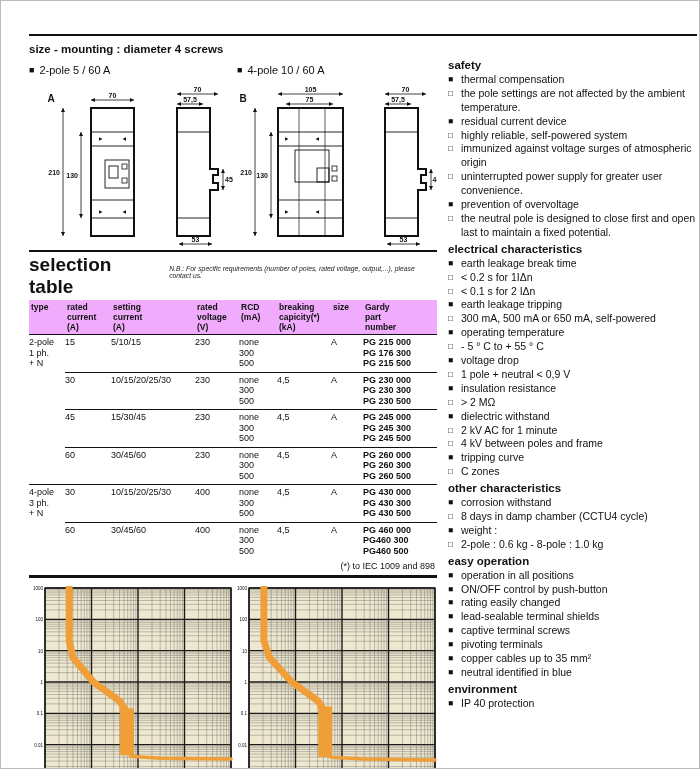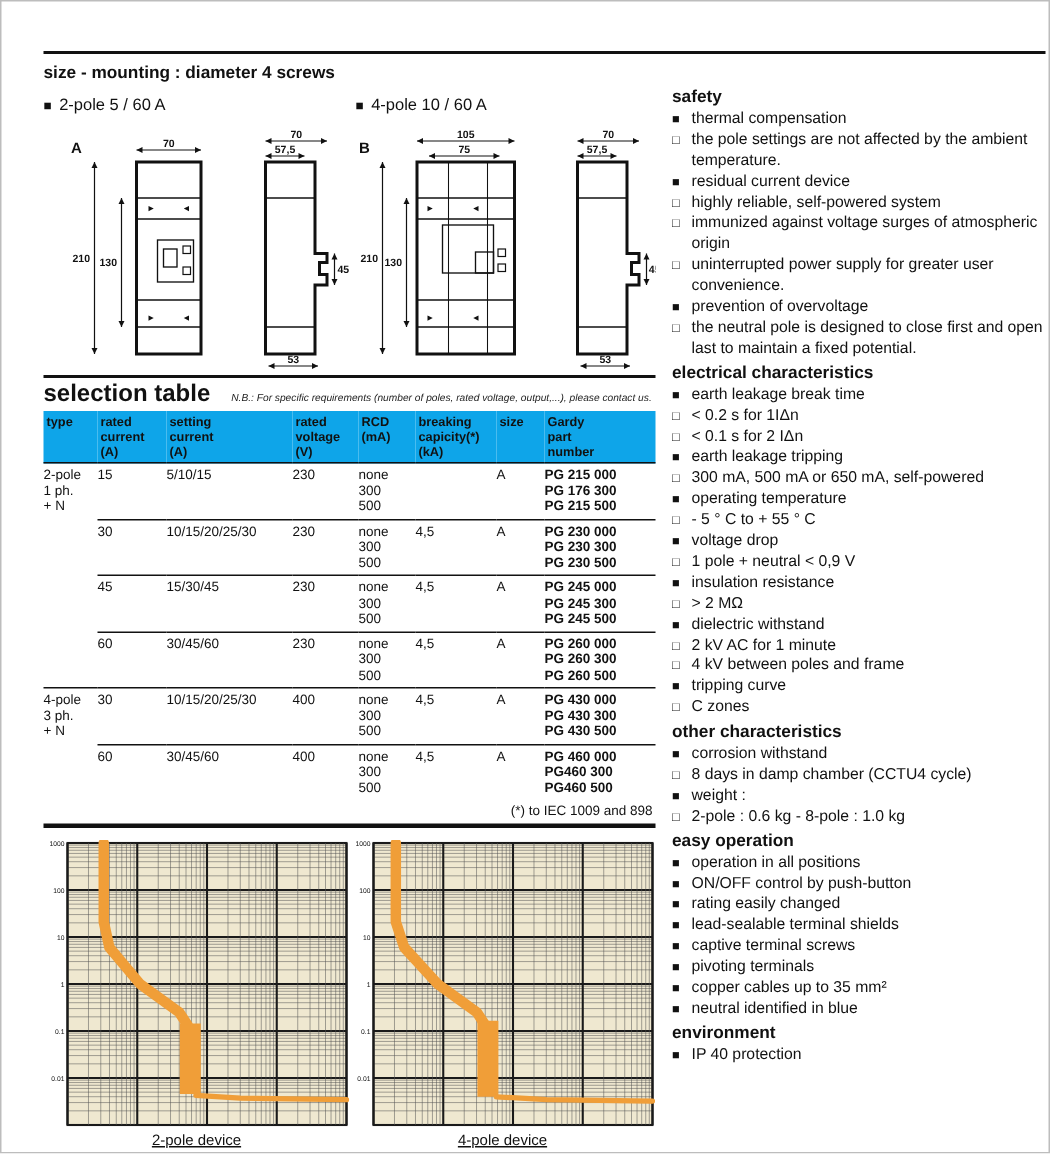--- a/index.html
+++ b/index.html
@@ -13,24 +13,24 @@
   .pole-row{display:flex;margin-top:9px;font-size:11px;}
   .pole-item{display:flex;align-items:center;}
   .pole-item:first-child{width:208px;}
   .sq{font-size:9px;margin-right:5px;}
 
   .diagrams{display:flex;margin-top:8px;height:162px;}
   .diagram{width:204px;height:162px;}
 
   .sel-table-wrap{margin-top:4px;border-top:2.5px solid #111;border-bottom:3px solid #111;}
   .sel-table-head{display:flex;align-items:baseline;padding:2px 0 2px 0;}
-  .sel-table-title{font-size:16px;font-weight:bold;}
+  .sel-table-title{font-size:19px;font-weight:bold;}
   .sel-table-note{font-size:6.8px;font-style:italic;margin-left:14px;color:#222;}
   table.sel{width:408px;border-collapse:collapse;table-layout:fixed;}
-  table.sel th{background:#0ea5e9;font-size:8.5px;font-weight:bold;text-align:left;vertical-align:top;padding:2px 2px;border-bottom:1.5px solid #111;}
+  table.sel th{background:#f0abfc;font-size:8.5px;font-weight:bold;text-align:left;vertical-align:top;padding:2px 2px;border-bottom:1.5px solid #111;}
   table.sel td{font-size:9px;vertical-align:top;padding:2px 2px 3px 0;line-height:10.5px;}
   table.sel td.parts{font-weight:bold;margin-top:36px;}
   tr.group-start td{border-top:1.5px solid #111;}
   tr.sub-start td{border-top:1.5px solid #111;}
   tr.sub-start td.type-cell{border-top:none;}
   .footnote-row td{font-size:7px;text-align:right;padding-right:52px;padding-top:0;padding-bottom:2px;}
 
   .charts{display:flex;margin-top:8px;text-decoration:underline;}
   .chart-block{width:204px;}
   .chart-caption{text-align:center;font-size:10px;margin-top:1px;}

